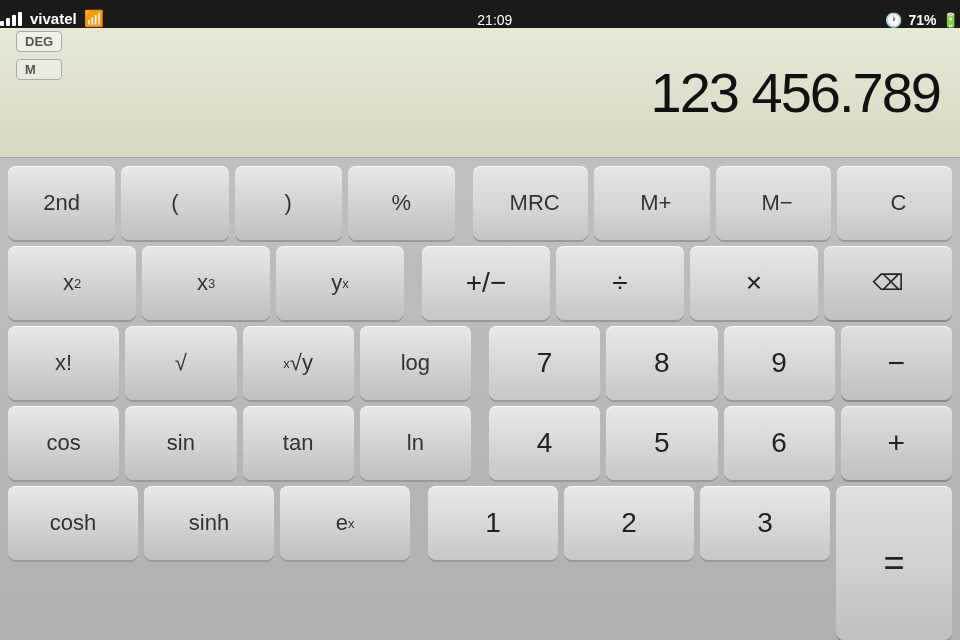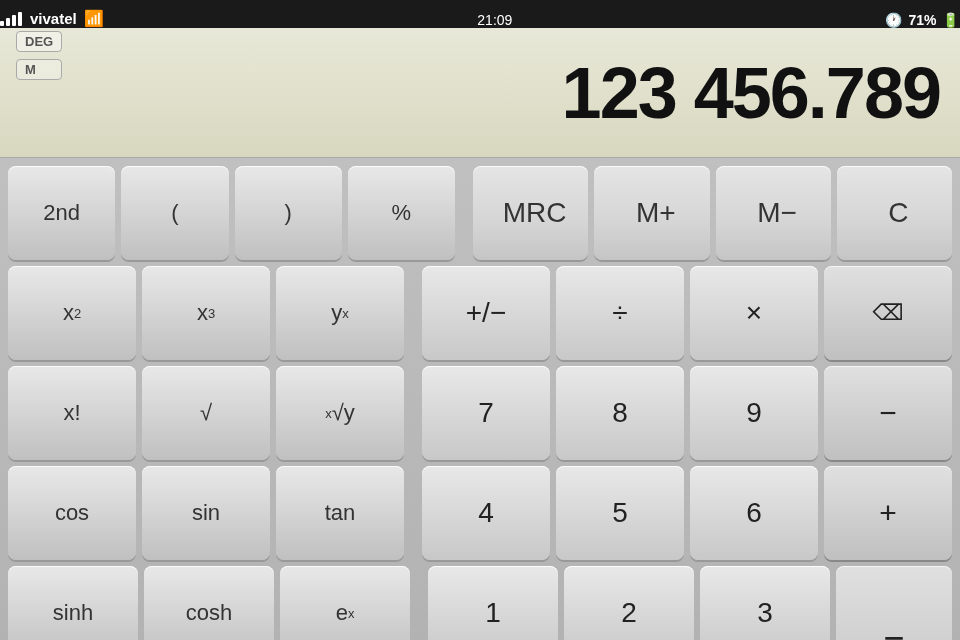--- a/index.html
+++ b/index.html
@@ -62,22 +62,22 @@
       padding: 2px 8px;
       font-size: 13px;
       color: #555;
       background: rgba(255,255,255,0.4);
       font-weight: 600;
     }
     .badge.m-badge {
       background: rgba(255,255,255,0.3);
     }
     .display-number {
-      font-size: 72px;
-      font-weight: 700;
+      font-size: 56px;
+      font-weight: 400;
       color: #111;
       letter-spacing: -2px;
       text-align: right;
     }
 
     
     #calc-body {
       width: 960px;
       background: linear-gradient(180deg, #c0c0c0 0%, #b0b0b0 100%);
       padding: 8px 8px;
@@ -87,21 +87,21 @@
     }
 
     .btn-row {
       display: flex;
       gap: 6px;
     }
 
     
     .btn {
       flex: 1;
-      height: 94px;
+      height: 74px;
       border-radius: 8px;
       border: none;
       cursor: pointer;
       font-family: 'Helvetica Neue', Helvetica, Arial, sans-serif;
       font-size: 24px;
       font-weight: 400;
       color: #111;
       display: flex;
       align-items: center;
       justify-content: center;
@@ -142,21 +142,21 @@
       box-shadow: 0 2px 0 #888, inset 0 1px 0 rgba(255,255,255,0.7);
       font-size: 36px;
       font-weight: 300;
       color: #222;
     }
 
     
     .btn-top {
       background: linear-gradient(180deg, #e5e5e5 0%, #d5d5d5 60%, #c5c5c5 100%);
       box-shadow: 0 2px 0 #999, inset 0 1px 0 rgba(255,255,255,0.8);
-      font-size: 28px;
+      font-size: 22px;
       color: #333;
       padding-left: 8px;
     }
 
     
     .btn-divider { width: 6px; flex: 0 0 6px; }
 
     
     .btn-equals-tall {
       height: 154px; 
@@ -230,41 +230,43 @@
     <button class="btn btn-num">×</button>
     <button class="btn btn-op">
         <span class="backspace-icon">⌫</span>
       </button>
   </div>
 
   <div class="btn-row">
     <button class="btn btn-sci">x!</button>
     <button class="btn btn-sci">√</button>
     <button class="btn btn-sci"><sup>x</sup>√y</button>
+    <button class="btn btn-sci">log</button>
     <div class="btn-divider"></div>
     <button class="btn btn-num">7</button>
     <button class="btn btn-num">8</button>
     <button class="btn btn-num">9</button>
     <button class="btn btn-op">−</button>
   </div>
 
   <div class="btn-row">
     <button class="btn btn-sci">cos</button>
     <button class="btn btn-sci">sin</button>
     <button class="btn btn-sci">tan</button>
+    <button class="btn btn-sci">ln</button>
     <div class="btn-divider"></div>
     <button class="btn btn-num">4</button>
     <button class="btn btn-num">5</button>
     <button class="btn btn-num">6</button>
     <button class="btn btn-op">+</button>
   </div>
 
   <div class="btn-row">
+    <button class="btn btn-sci">cosh</button>
     <button class="btn btn-sci">sinh</button>
-    <button class="btn btn-sci">cosh</button>
     <button class="btn btn-sci">e<sup>x</sup></button>
     <div class="btn-divider"></div>
     <button class="btn btn-num">1</button>
     <button class="btn btn-num">2</button>
     <button class="btn btn-num">3</button>
     <button class="btn btn-equals btn-equals-tall" style="width:116px; flex: 0 0 116px;">=</button>
   </div>
 
 </div>
 

